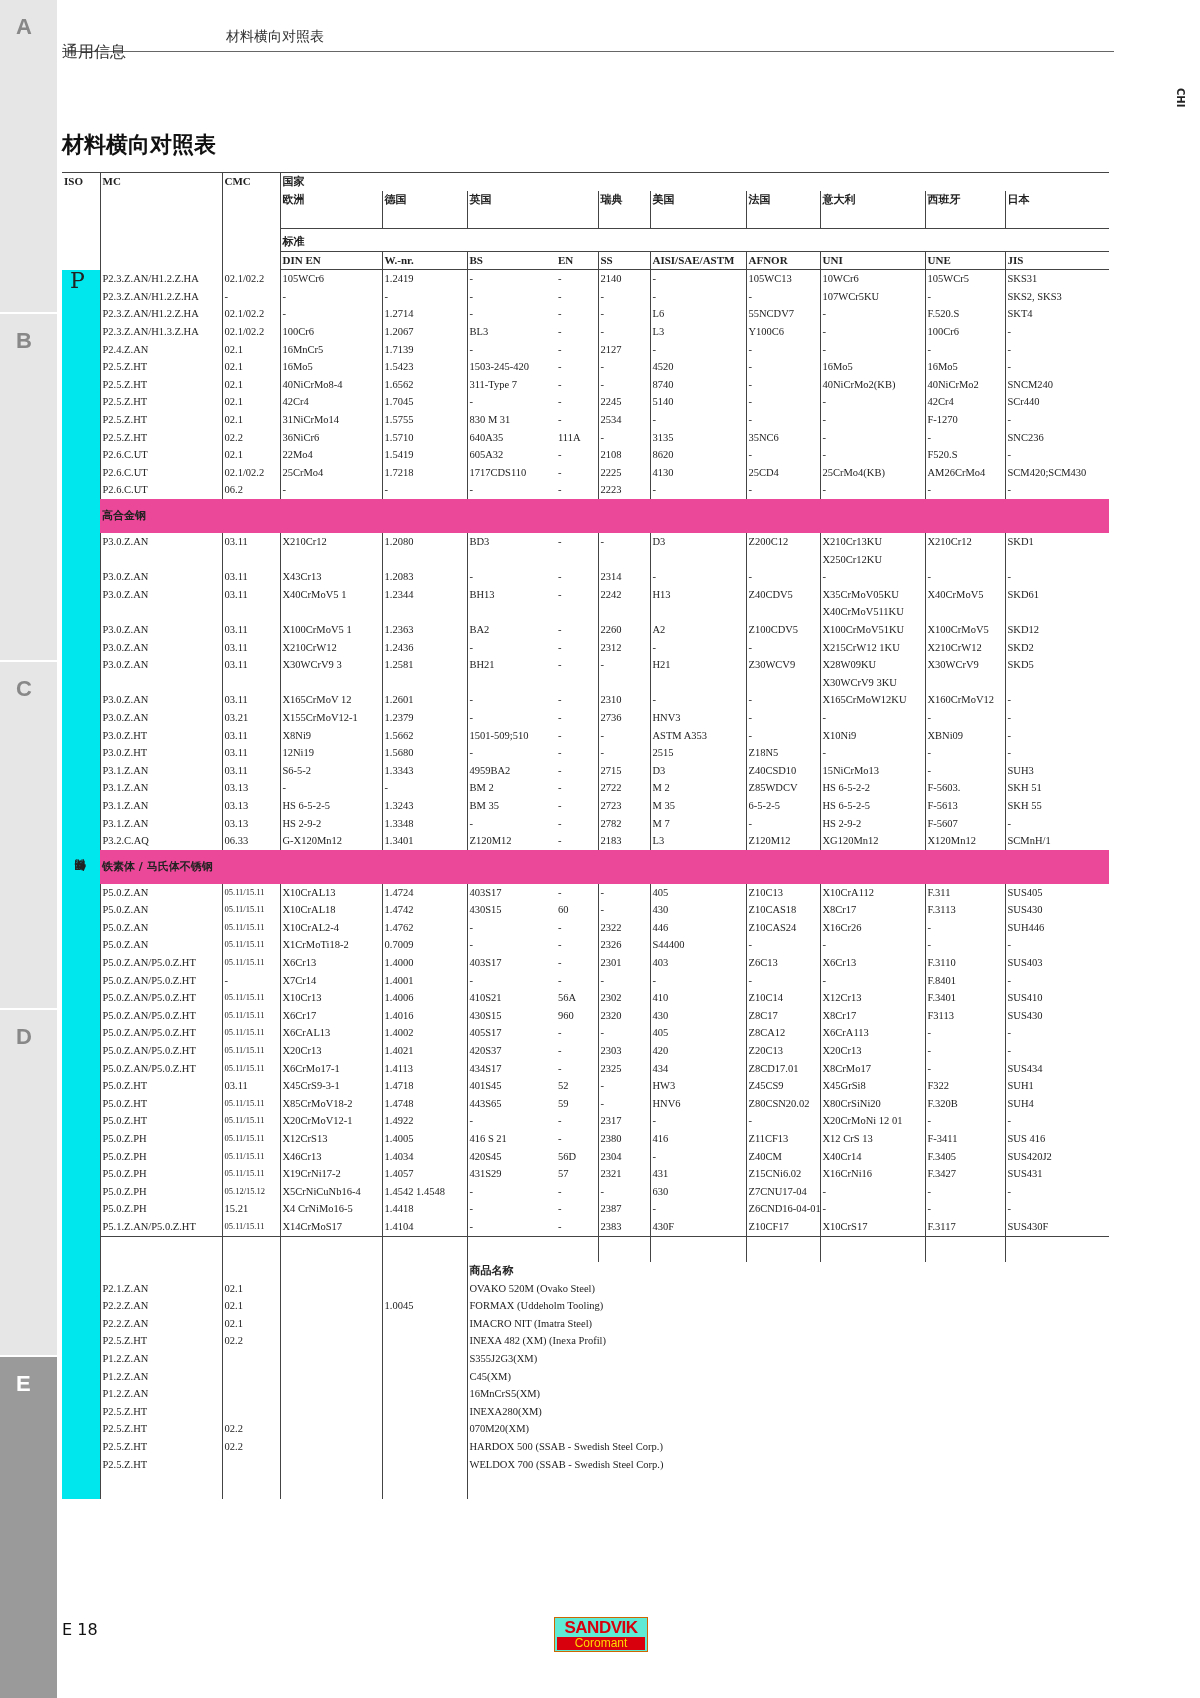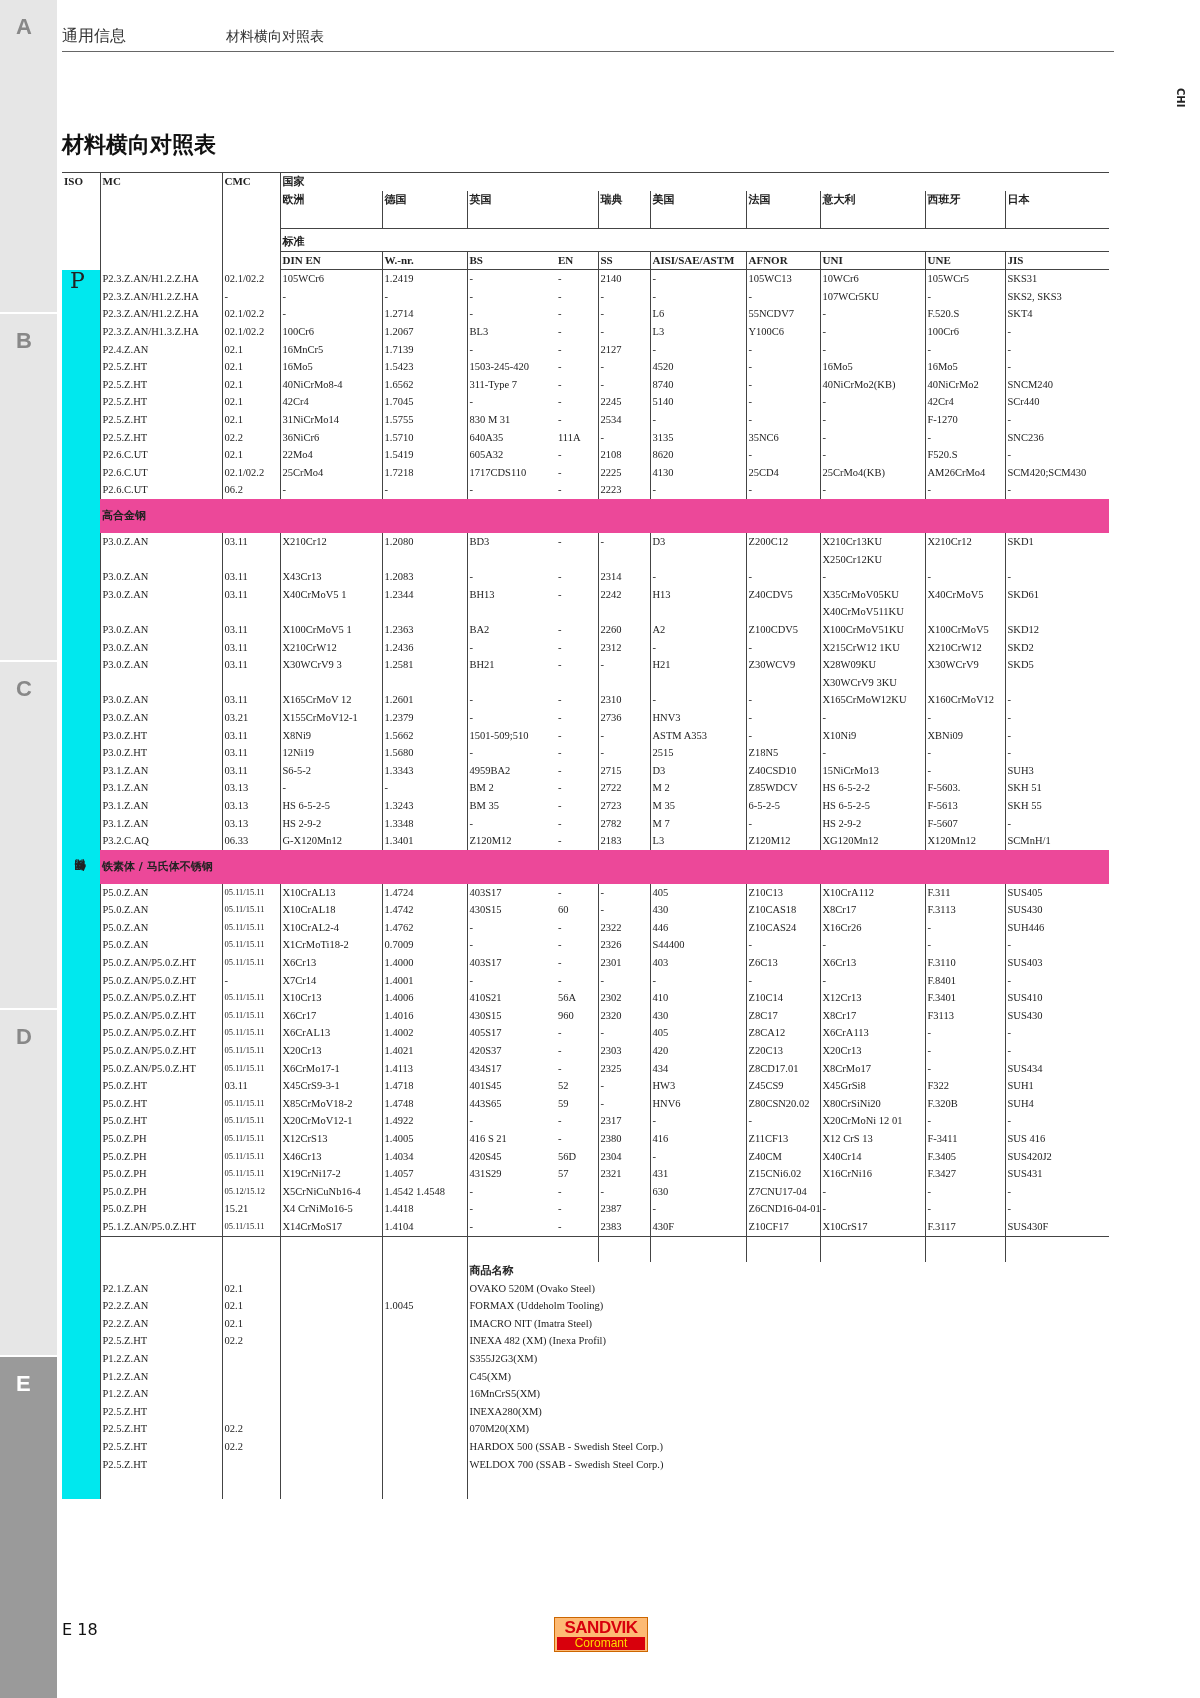--- a/index.html
+++ b/index.html
@@ -7,41 +7,41 @@
          font-family: "DejaVu Serif", "Liberation Serif", serif; color: #222; }
   .tabs { position: absolute; left: 0; top: 0; width: 57px; height: 1698px; }
   .tab { position: absolute; left: 0; width: 57px; font-family: "Liberation Sans", sans-serif;
          font-weight: bold; font-size: 22px; color: #888; padding: 14px 0 0 16px; }
   .tab-A { top: 0; height: 312px; background: #e6e6e6; }
   .tab-B { top: 314px; height: 346px; background: #e6e6e6; }
   .tab-C { top: 662px; height: 346px; background: #e6e6e6; }
   .tab-D { top: 1010px; height: 345px; background: #e6e6e6; }
   .tab-E { top: 1357px; height: 341px; background: #9a9a9a; color: #fff; }
   .header { position: absolute; left: 62px; top: 24px; width: 1052px; height: 28px; border-bottom: 1.5px solid #666; }
-  .hdr-section { position: absolute; left: 0; top: 2px; font-size: 16px; font-family: "DejaVu Sans", sans-serif; color: #333; }
+  .hdr-section { position: absolute; left: 0; top: 18px; font-size: 16px; font-family: "DejaVu Sans", sans-serif; color: #333; }
   .hdr-topic { position: absolute; left: 164px; top: 4px; font-size: 14px; font-family: "DejaVu Sans", sans-serif; color: #333; }
   .lang { position: absolute; left: 1186px; top: 88px; font-size: 10px; font-weight: bold; transform: rotate(90deg); transform-origin: left top; font-family: "DejaVu Sans", sans-serif; }
   .page-title { position: absolute; left: 62px; top: 130px; font-size: 22px; font-family: "DejaVu Sans", sans-serif; color: #111; }
   .table-wrap { position: absolute; left: 62px; top: 172px; width: 1047px; }
   table { border-collapse: collapse; width: 1047px; table-layout: fixed; font-size: 10.5px; line-height: 17.6px; font-family: "Liberation Serif", serif; }
   td, th { vertical-align: top; padding: 0 2px; white-space: nowrap; overflow: hidden; text-align: left; font-weight: normal; }
   .vl { border-left: 1px solid #444; }
   .thead-top td { border-top: 1.5px solid #444; }
   .hb { font-weight: bold; font-family: "DejaVu Sans", sans-serif; font-size: 11px; }
   .hb-s { font-weight: bold; font-size: 11px; }
   .sub-sep td.full { border-top: 1.5px solid #444; margin-left: 20px; }
   .std-row td { border-top: 1px solid #444; border-bottom: 1px solid #444; font-family: Liberation Serif, serif; }
   .iso { background: #00e8ee; border-left: none; }
   .iso-p { font-size: 22px; line-height: 22px; font-family: "DejaVu Serif", serif; padding-left: 8px; }
   .group-row td.grp { background: #ec4899; font-weight: bold; font-family: "DejaVu Sans", sans-serif; font-size: 11px; height: 34px; vertical-align: middle; }
   .small { font-size: 8.5px; }
   .end-row td { border-top: 1.5px solid #444; }
   .vert-label { position: absolute; left: 74px; top: 880px; width: 14px; font-family: "DejaVu Sans", sans-serif; font-weight: bold; font-size: 11px; writing-mode: vertical-rl; transform: rotate(180deg); }
   .footer-page { position: absolute; left: 62px; top: 1620px; font-size: 16px; font-family: "DejaVu Sans", sans-serif; color: #111; }
-  .logo { position: absolute; left: 554px; top: 1617px; width: 94px; height: 35px; background: #fdba74; border: 1px solid #c60; }
+  .logo { position: absolute; left: 554px; top: 1617px; width: 94px; height: 35px; background: #5eead4; border: 1px solid #c60; }
   .logo-top { display: block; text-align: center; font-family: "Liberation Sans", sans-serif; font-weight: bold; font-size: 17px; line-height: 19px; color: #d8000c; letter-spacing: -0.5px; }
   .logo-bot { display: block; margin: 0 2px; background: #d8000c; color: #ffd800; text-align: center; font-family: "Liberation Sans", sans-serif; font-size: 12px; line-height: 13px; }
 </style>
 </head>
 <body>
 
 <div class="tabs">
   <div class="tab tab-A">A</div>
   <div class="tab tab-B">B</div>
   <div class="tab tab-C">C</div>

